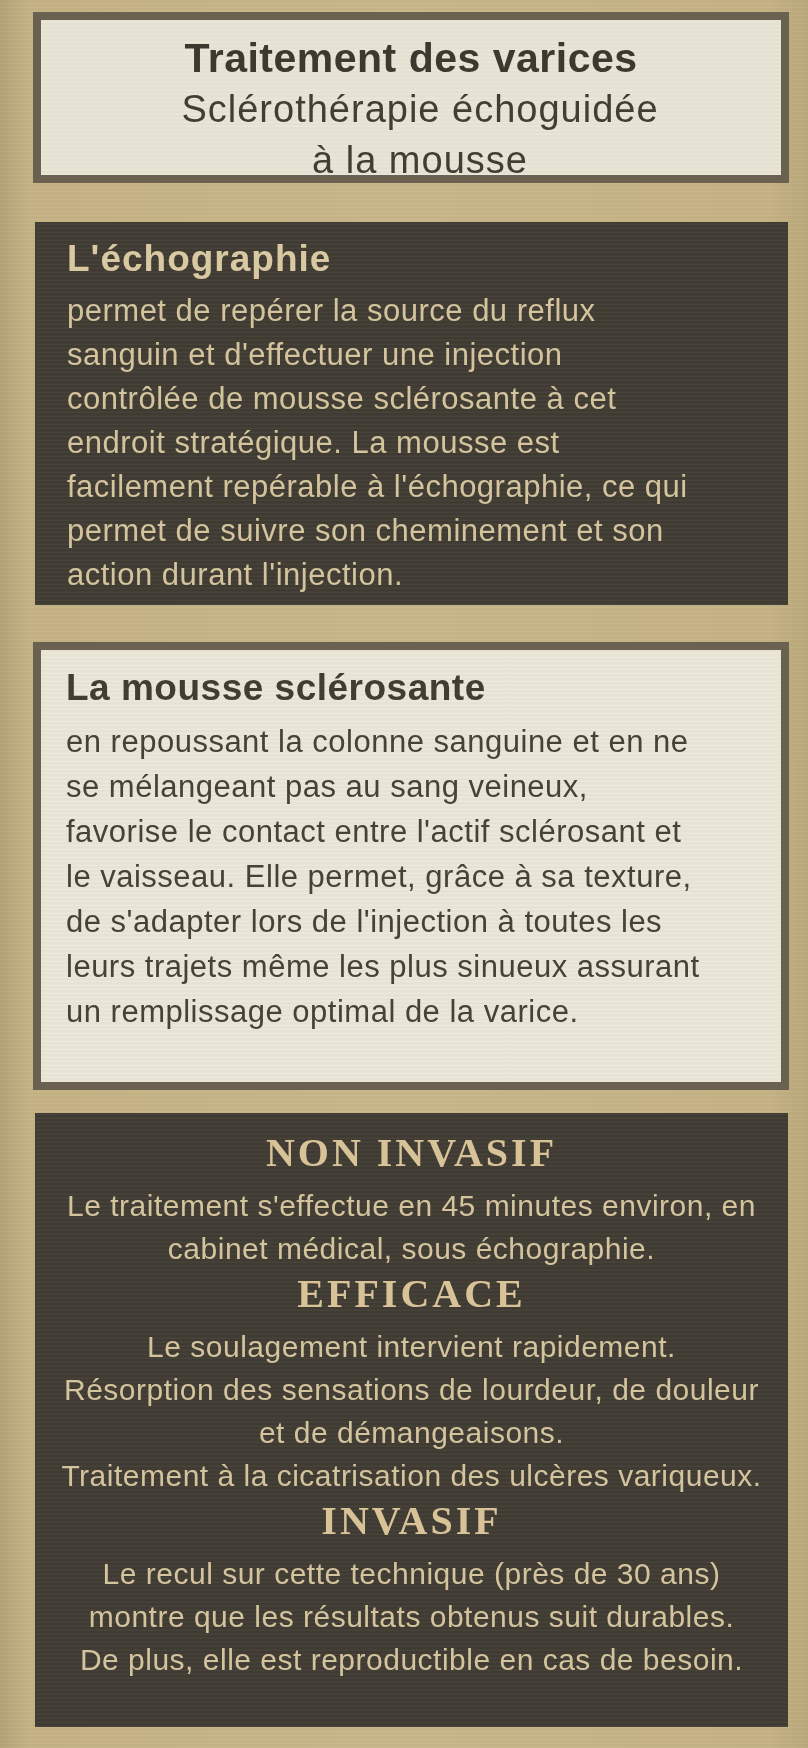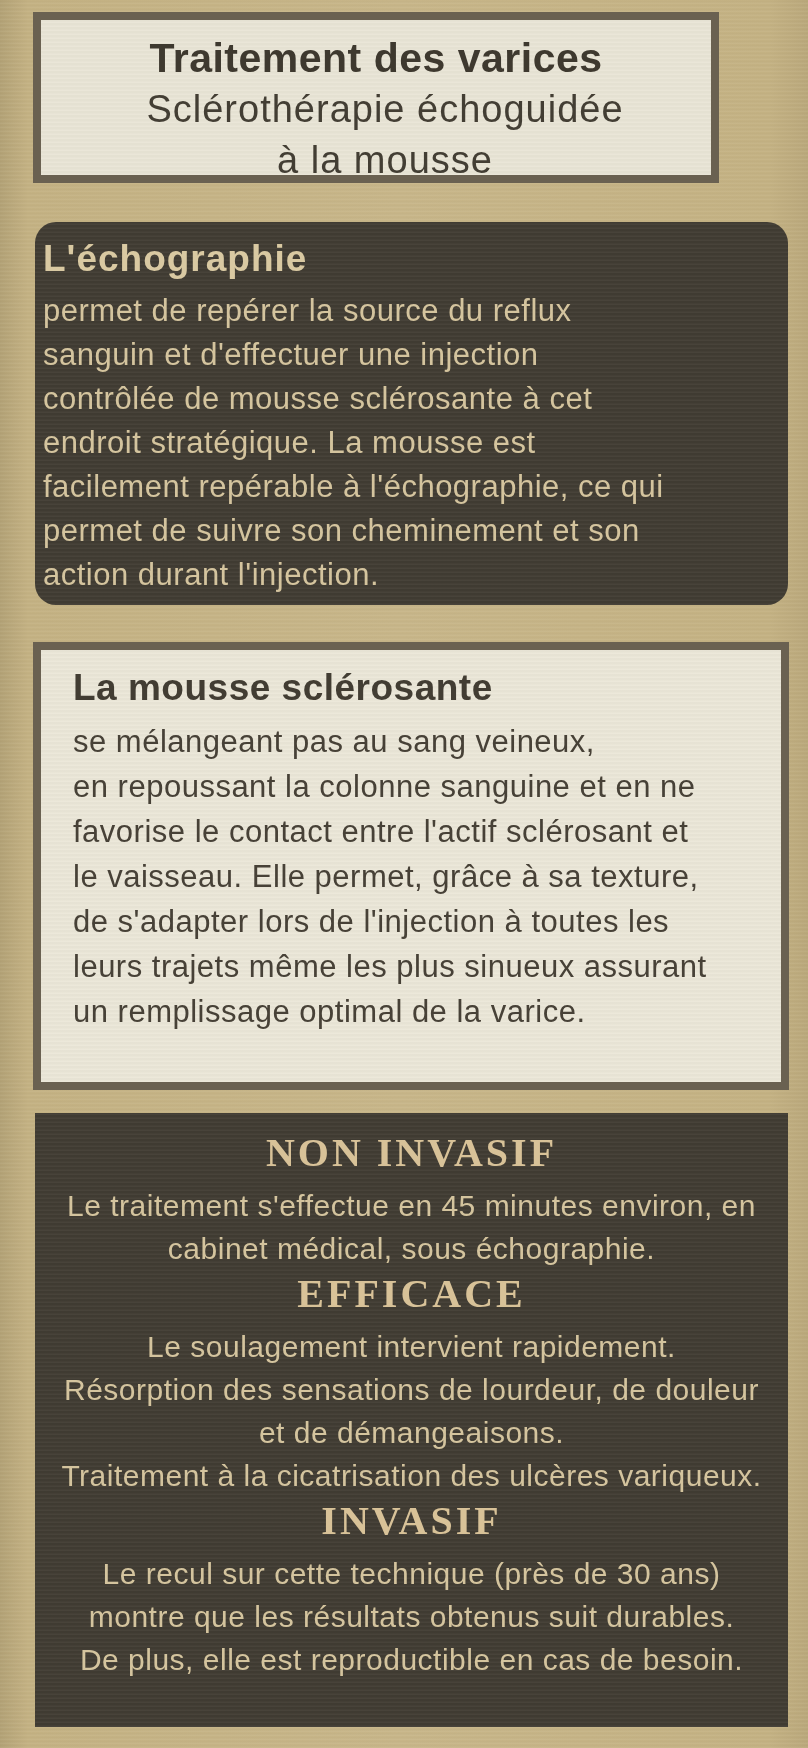--- a/index.html
+++ b/index.html
@@ -13,21 +13,21 @@
       repeating-linear-gradient(0deg,
         rgba(255,255,255,0.045) 0px, rgba(255,255,255,0.045) 1px,
         rgba(0,0,0,0.025) 2px, rgba(0,0,0,0.0) 4px),
       linear-gradient(90deg, #b3a276 0px, #c4b283 28px, #c8b689 400px, #c4b283 770px, #baa87b 808px);
     background-color: #c4b283;
   }
   .panel { position: absolute; box-sizing: border-box; }
 
   
   .title-panel {
-    left: 33px; top: 12px; width: 686px; height: 171px;
+    left: 33px; top: 12px; width: 756px; height: 171px;
     border: 8px solid #6a6151;
     background:
       repeating-linear-gradient(0deg, rgba(255,255,255,0.05) 0 1px, rgba(0,0,0,0.02) 2px 4px),
       #e9e5d6;
     text-align: center;
     padding-top: 12px;
   }
   .title-line-1 {
     font-size: 41px; font-weight: bold; color: #3e392f;
     line-height: 52px; letter-spacing: 0.5px;
@@ -36,41 +36,40 @@
     font-size: 38px; font-weight: normal; color: #433e34;
     line-height: 51px; letter-spacing: 1px; padding-left: 18px;
   }
 
   
   .echo-panel {
     left: 35px; top: 222px; width: 753px; height: 383px;
     background:
       repeating-linear-gradient(0deg, rgba(255,255,255,0.03) 0 1px, rgba(0,0,0,0.04) 2px 4px),
       #423d34;
-    padding: 14px 28px 0 8px;
-    border-radius: 21px;
+    padding: 14px 28px 0 32px;
   }
   .panel-heading-light {
     font-size: 37px; font-weight: bold; color: #d9c9a2;
     line-height: 46px; letter-spacing: 1px;
   }
   .echo-body { margin-top: 7px; }
   .echo-body div {
     font-size: 31px; color: #d4c49e; line-height: 44px; letter-spacing: 0.5px;
     white-space: nowrap;
   }
 
   
   .foam-panel {
     left: 33px; top: 642px; width: 756px; height: 448px;
     border: 8px solid #6a6151;
     background:
       repeating-linear-gradient(0deg, rgba(255,255,255,0.05) 0 1px, rgba(0,0,0,0.02) 2px 4px),
       #ebe7d8;
-    padding: 14px 20px 0 32px;
+    padding: 14px 20px 0 25px;
   }
   .panel-heading-dark {
     font-size: 37px; font-weight: bold; color: #423d33;
     line-height: 48px; letter-spacing: 0.5px;
   }
   .foam-body { margin-top: 7px; }
   .foam-body div {
     font-size: 31px; color: #474137; line-height: 45px; letter-spacing: 0.5px;
     white-space: nowrap;
   }
@@ -113,22 +112,22 @@
       <div>endroit stratégique. La mousse est</div>
       <div>facilement repérable à l'échographie, ce qui</div>
       <div>permet de suivre son cheminement et son</div>
       <div>action durant l'injection.</div>
     </div>
 </div>
 
 <div class="panel foam-panel">
   <div class="panel-heading-dark">La mousse sclérosante</div>
   <div class="foam-body">
+      <div>en repoussant la colonne sanguine et en ne</div>
       <div>se mélangeant pas au sang veineux,</div>
-      <div>en repoussant la colonne sanguine et en ne</div>
       <div>favorise le contact entre l'actif sclérosant et</div>
       <div>le vaisseau. Elle permet, grâce à sa texture,</div>
       <div>de s'adapter lors de l'injection à toutes les</div>
       <div>leurs trajets même les plus sinueux assurant</div>
       <div>un remplissage optimal de la varice.</div>
     </div>
 </div>
 
 <div class="panel benefits-panel">
   <div class="benefit-heading">NON INVASIF</div>

